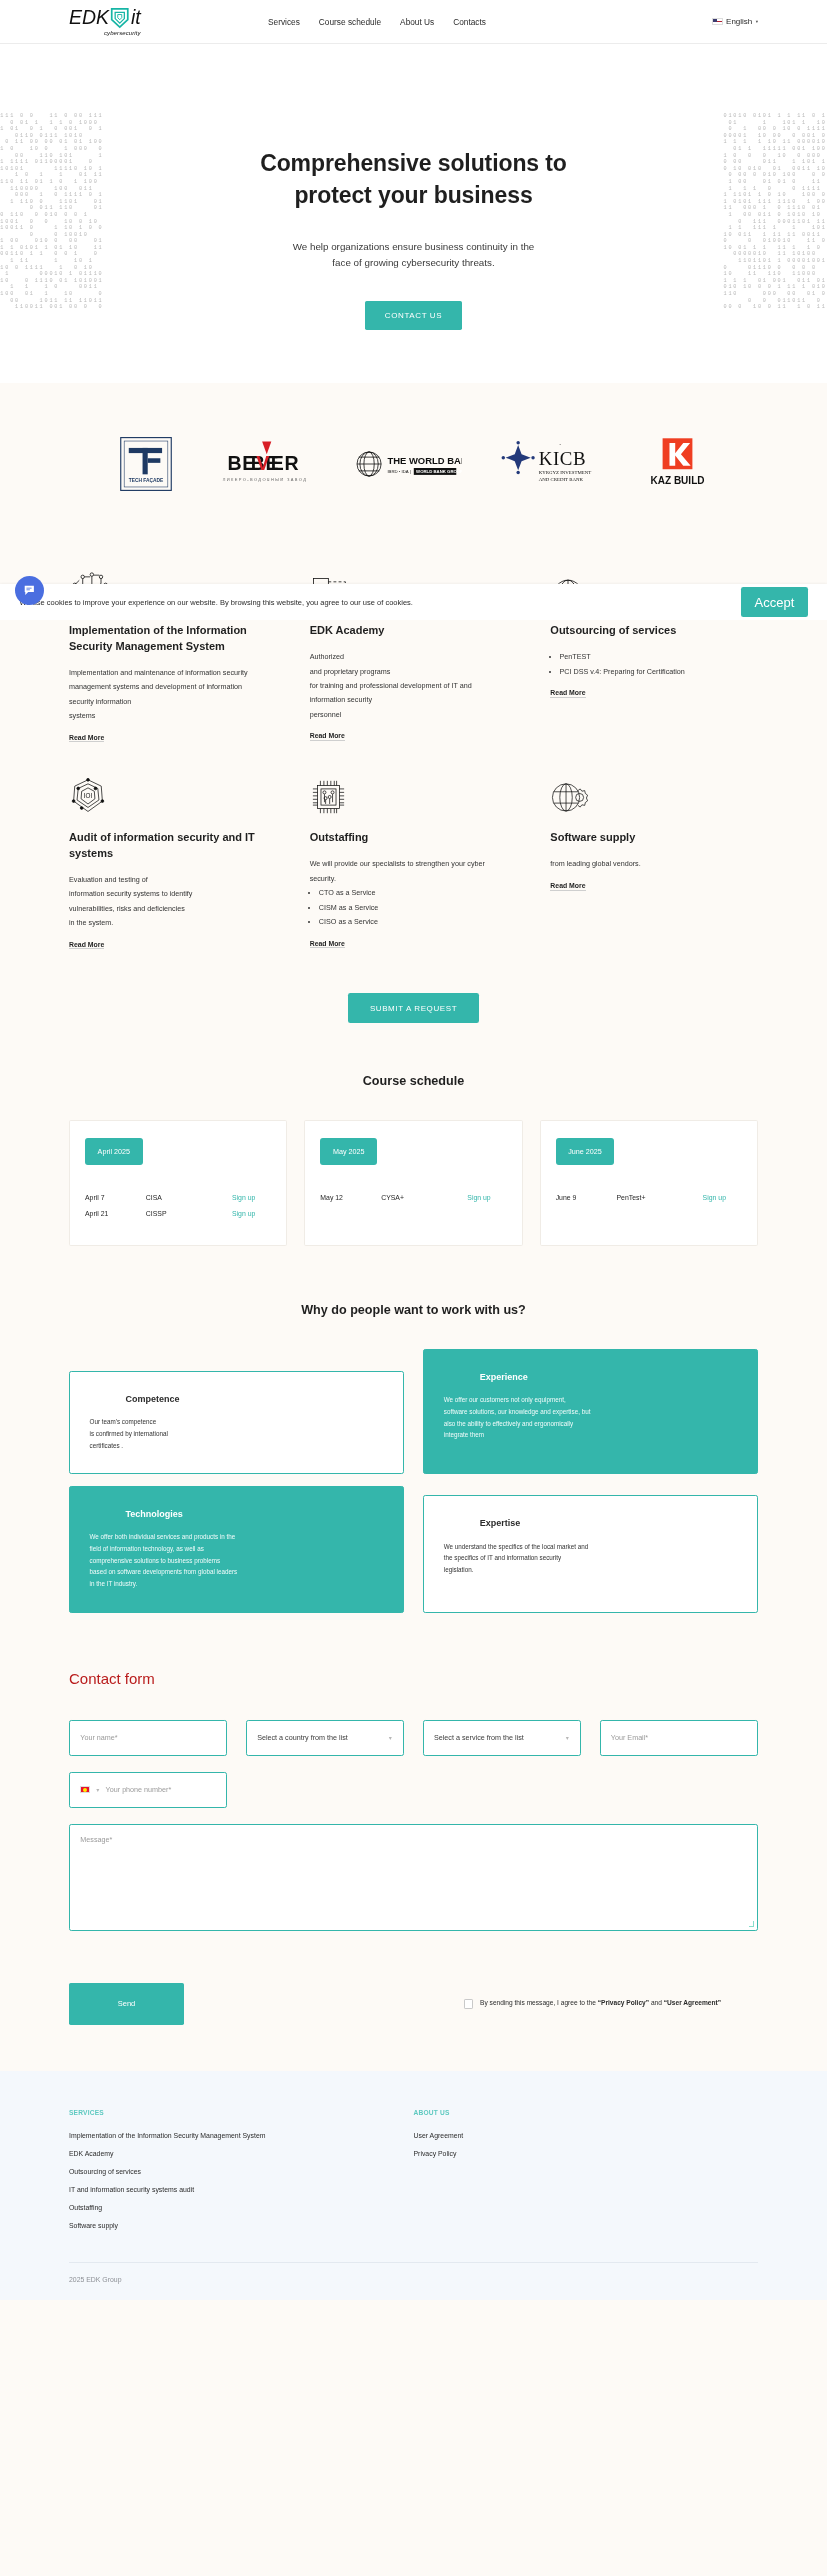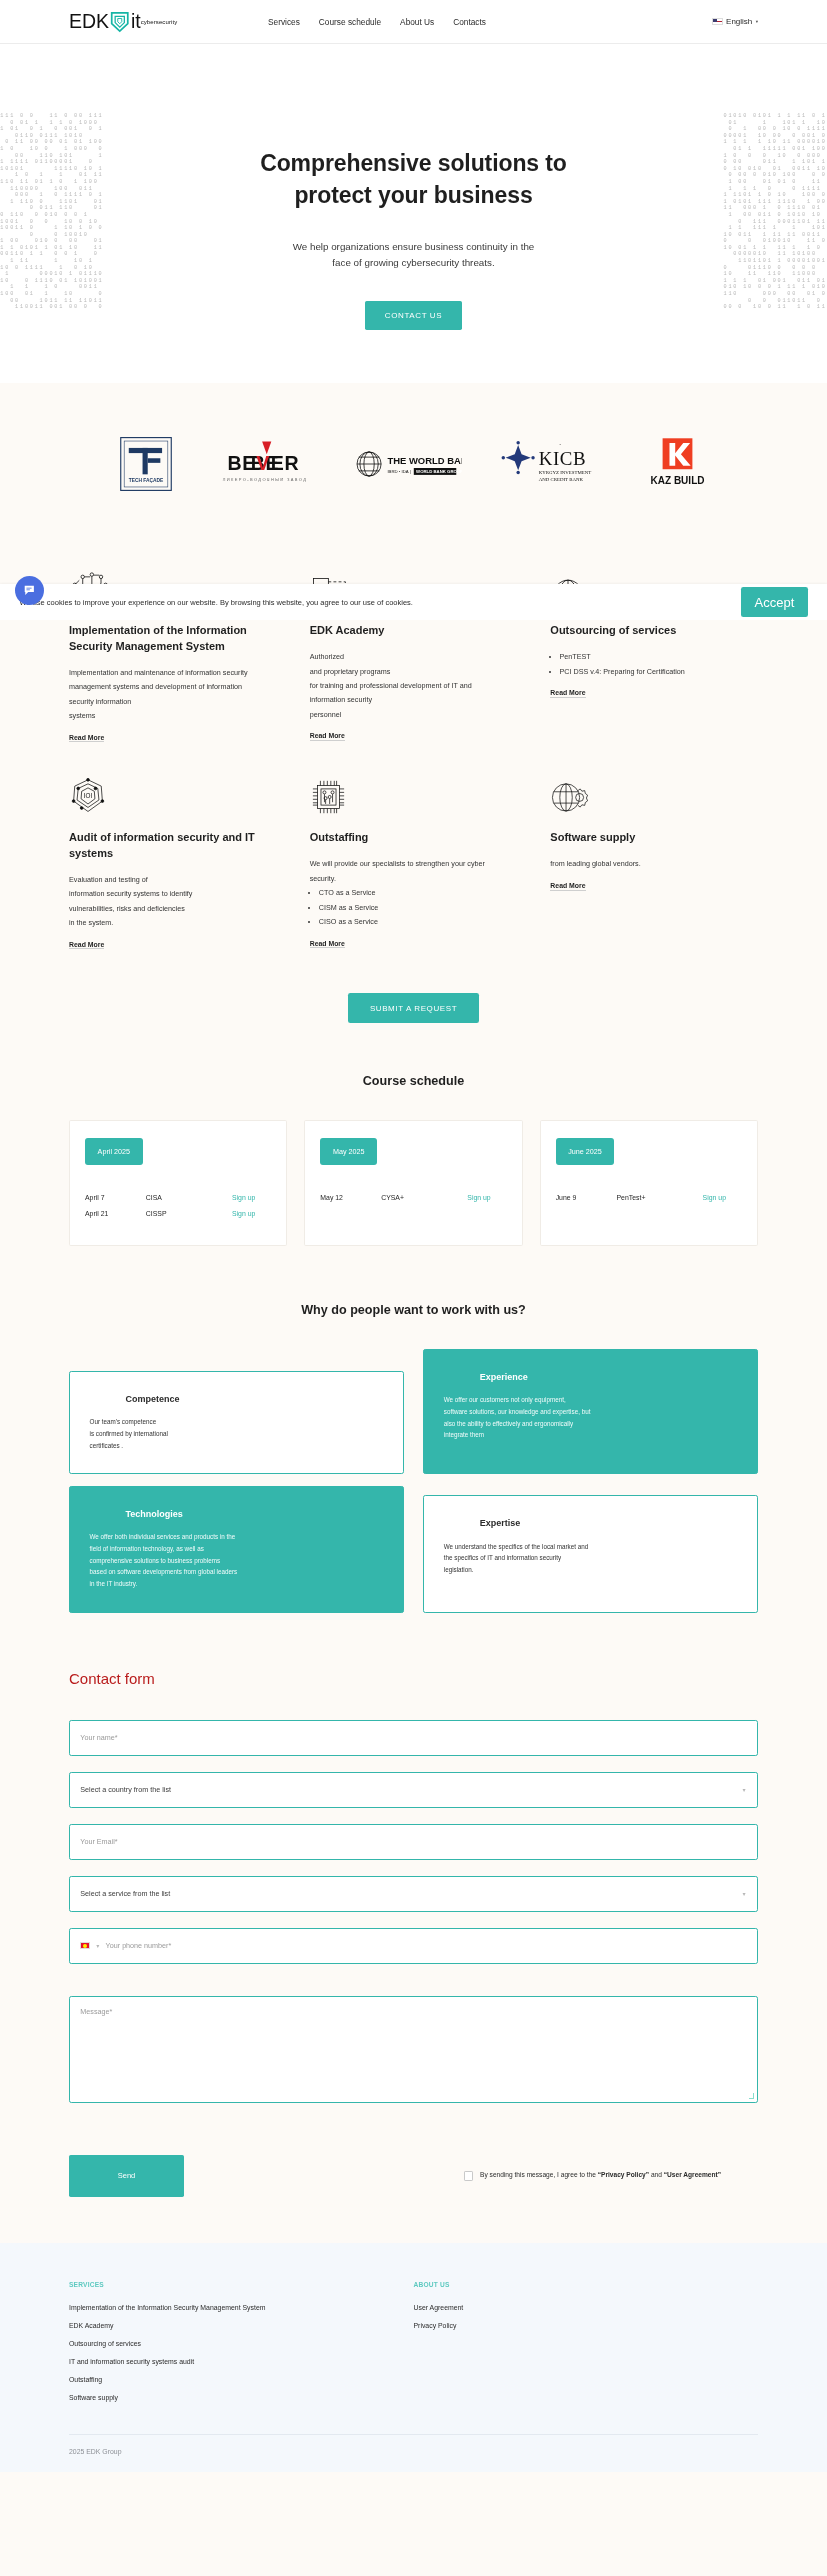--- a/index.html
+++ b/index.html
@@ -16,21 +16,21 @@
     height: 44px;
     background: #ffffff;
     display: flex;
     align-items: center;
     padding: 0 69px;
     border-bottom: 0.6px solid #ececec;
     position: relative;
     z-index: 40;
   }
   .logo-wrap { display: flex; align-items: flex-end; gap: 0; width: 167px; }
-  .logo-mark { display: flex; flex-direction: row; align-items: center; }
+  .logo-mark { display: flex; flex-direction: column; align-items: flex-end; font-style: italic; }
   .logo-row { display: flex; align-items: center; }
   .logo-edk {
     font-size: 19.5px; font-weight: 400; letter-spacing: 0px; color: #111;
     font-family: "Liberation Sans", sans-serif; line-height: 1;
   }
   .logo-it { font-size: 19.5px; color: #111; line-height: 1; margin-left: 1.1px; }
   .logo-sub { font-size: 6px; color: #111; letter-spacing: 0.1px; margin-top: 1.1px; }
   .shield { width: 19.5px; height: 22px; position: relative; margin: 0 0.6px; }
   .shield svg { display:block; }
 
@@ -138,21 +138,21 @@
   .why-card.light p { color: #333; }
   .why-card.teal p { color: #f2fcfb; }
   .why-a { min-height: 103px; margin-top: 22px; }
   .why-b { min-height: 112px; }
   .why-c { min-height: 115px; }
   .why-d { min-height: 96px; margin-top: 9.2px; }
 
   
   .contact-sec { background: #fdfaf6; padding: 23px 69px 46px 69px; }
   .contact-title { font-size: 15px; color: #b91c1c; font-weight: 400; margin-bottom: 33px; }
-  .form-grid { display: grid; grid-template-columns: 1fr; column-gap: 18.4px; row-gap: 16px; }
+  .form-grid { display: grid; grid-template-columns: 1fr 1fr 1fr 1fr; column-gap: 18.4px; row-gap: 16px; }
   .field {
     border: 0.6px solid #34b6ab; border-radius: 2.3px; background: #fff; height: 36px;
     display: flex; align-items: center; padding: 0 10.3px; font-size: 7.2px; color: #9a9a9a;
   }
   .field.select { justify-content: space-between; color: #3a3a3a; }
   .field .caret { color: #b7b7b7; font-size: 5.2px; }
   .field.phone { gap: 5.2px; }
   .flag-kg {
     width: 9.8px; height: 6.9px; background: #e8112d; position: relative; display:inline-block;
     border:0.3px solid #ddd;
@@ -586,27 +586,27 @@
 
     <div class="field">
       <span>Your name*</span>
     </div>
 
     <div class="field select">
       <span>Select a country from the list</span>
       <span class="caret">▼</span>
     </div>
 
-    <div class="field">
-      <span>Your Email*</span>
-    </div>
-
     <div class="field select">
       <span>Select a service from the list</span>
       <span class="caret">▼</span>
+    </div>
+
+    <div class="field">
+      <span>Your Email*</span>
     </div>
 
     <div class="field phone">
       <span class="flag-kg"></span>
       <span class="caret">▼</span>
       <span>Your phone number*</span>
     </div>
     <div></div>
 
     <div class="textarea">

